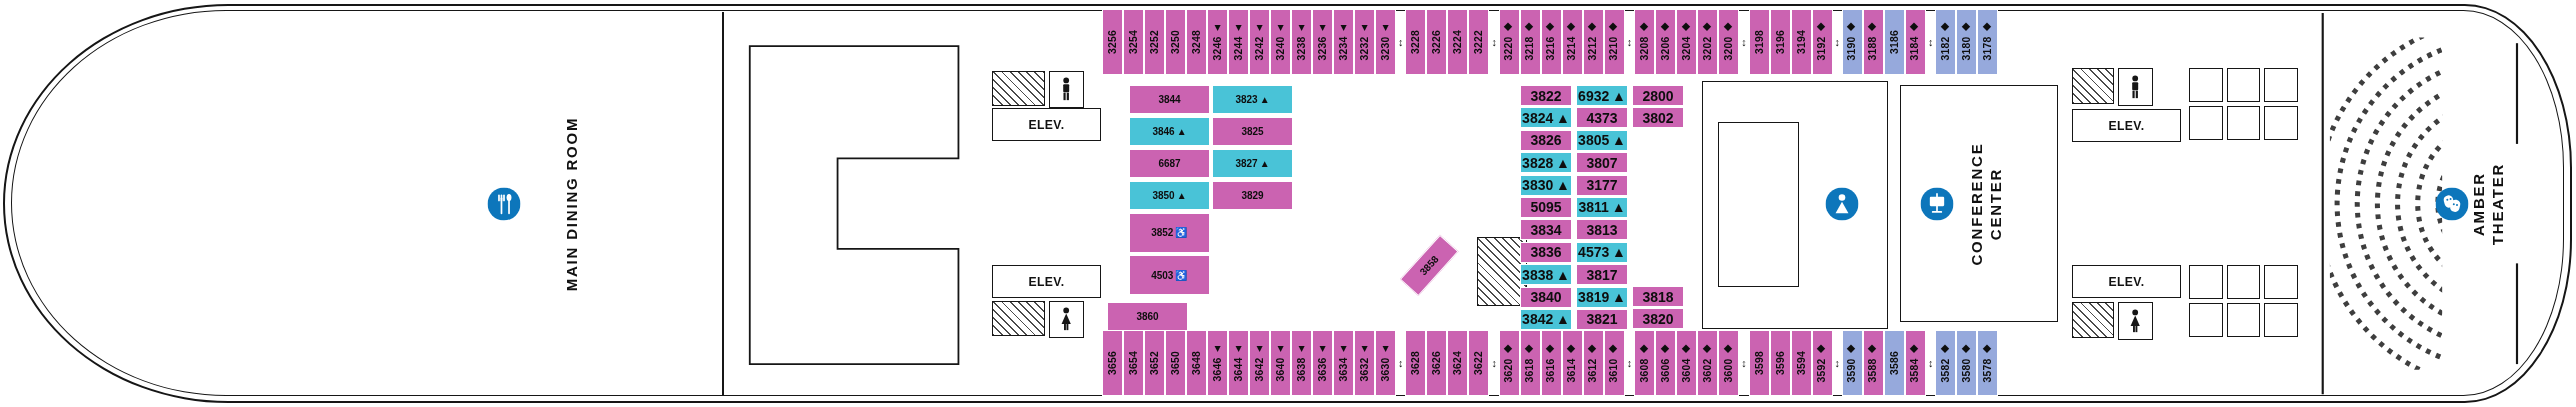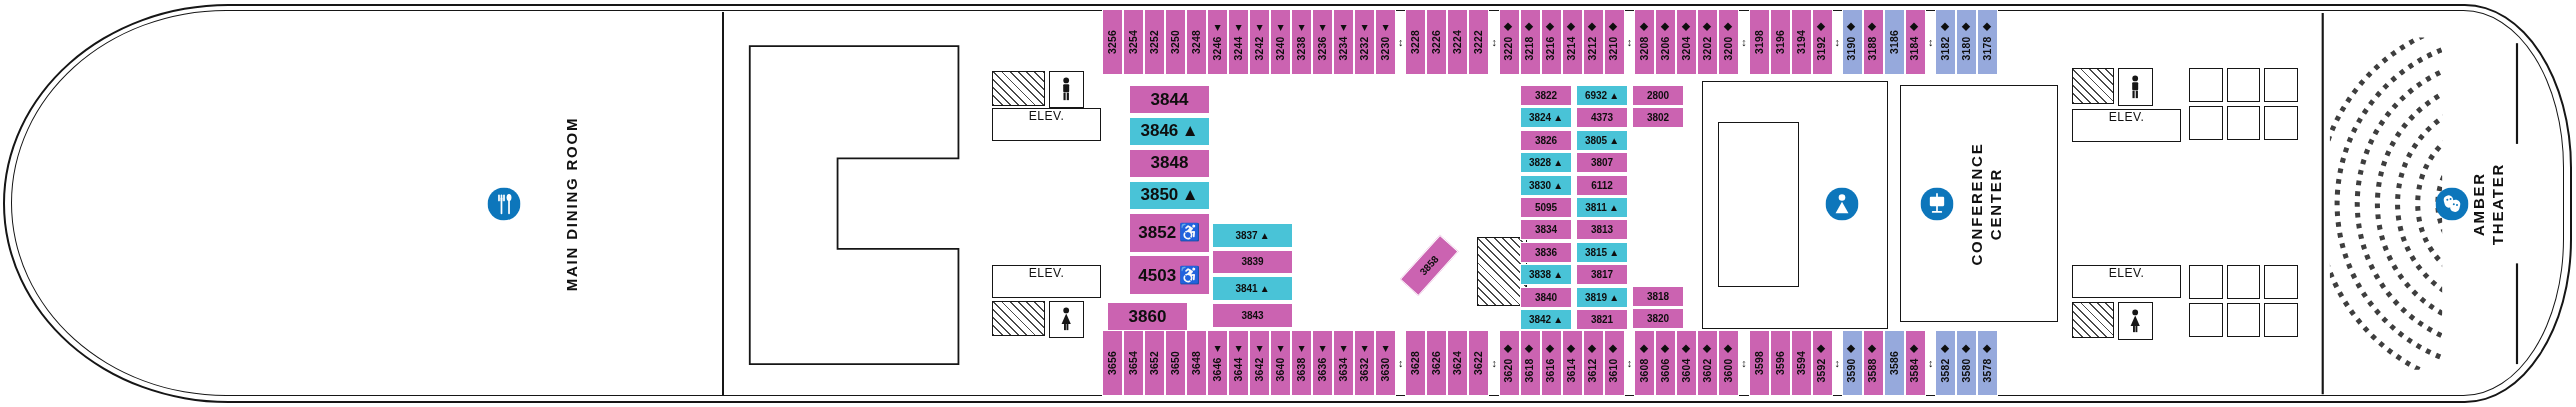--- a/index.html
+++ b/index.html
@@ -12,38 +12,38 @@
   .overlay{position:absolute;left:0;top:0;pointer-events:none}
   .wall{position:absolute;background:#161616}
   .room{position:absolute;border:1.8px solid #161616;box-sizing:border-box;background:#fff}
   .room.thin{border-width:1.4px}
   .hatch{position:absolute;border:1.4px solid #161616;box-sizing:border-box;
         background:repeating-linear-gradient(45deg,#4a4a4a 0 1.4px,#fff 1.4px 5.8px)}
   .stalls{position:absolute;display:grid;grid-template-columns:repeat(3,1fr);grid-template-rows:repeat(2,1fr);gap:3.6px}
   .stall{border:1.4px solid #161616;background:#fff}
   .wcbox{position:absolute;border:1.4px solid #161616;background:#fff;display:flex;align-items:center;justify-content:center}
   .wcbox svg{fill:#161616}
-  .elevbox{position:absolute;border:1.8px solid #161616;background:#fff;display:flex;align-items:flex-start;
-        justify-content:center;font-weight:400;font-size:12.2px;letter-spacing:0.4px;box-sizing:border-box}
+  .elevbox{position:absolute;border:1.8px solid #161616;background:#fff;display:flex;align-items:center;
+        justify-content:center;font-weight:700;font-size:12.2px;letter-spacing:0.4px;box-sizing:border-box}
   .vlabel{position:absolute;transform:translate(-50%,-50%) rotate(-90deg);font-weight:700;font-size:15px;
         letter-spacing:1.8px;white-space:nowrap;text-align:center;color:#111}
   .vlabel span{display:block;line-height:19.4px}
   .bicon{position:absolute;transform:translate(-50%,-50%);width:33px;height:33px}
   .bicon .bg{fill:var(--icon)}
   .cabin-row{position:absolute;display:flex}
   .cabin{display:flex;align-items:center;justify-content:center;box-sizing:border-box;border:0.7px solid #fff;color:#0e0e0e}
   .cabin.v{width:21px;height:100%}
   .cabin.v span{writing-mode:vertical-rl;transform:rotate(180deg);font-weight:700;font-size:10.4px;
         letter-spacing:0.2px;white-space:nowrap}
   .row-arrow{width:9.4px;display:flex;align-items:center;justify-content:center;font-weight:700;font-size:10.8px;color:#111}
   .cabin-col{position:absolute;display:flex;flex-direction:column;gap:2.9px}
-  .cabin-col .cabin{height:29px;font-weight:700;font-size:17px}
+  .cabin-col .cabin{height:29px;font-weight:700;font-size:10px}
   .cabin-col .cabin.tall{height:40px}
   .cabin-col.sz34{gap:2.2px}.cabin-col.sz34 .cabin{height:24.5px;font-size:10px}
-  .cabin-col.sz29{gap:1.4px}.cabin-col.sz29 .cabin{height:21px;font-size:10px}
+  .cabin-col.sz29{gap:1.4px}.cabin-col.sz29 .cabin{height:21px;font-size:14px}
   .c-p{background:var(--p)}.c-t{background:var(--t)}.c-b{background:var(--b)}
   .diagwrap{transform:rotate(-48deg)}
   .seatarc{fill:none;stroke:#3e3e3e;stroke-width:7;stroke-dasharray:6.5 8.5}
   .eyeblue{fill:var(--icon)}
 </style>
 </head>
 <body>
 
 <div class="plan">
 
@@ -371,44 +371,44 @@
     </div>
 
   <div class="cabin-col" style="left:1129px;top:85px;width:81px">
       <div class="cabin c-p h">
         <span>3844</span>
       </div>
       <div class="cabin c-t h">
         <span>3846 ▲</span>
       </div>
       <div class="cabin c-p h">
-        <span>3848</span>
+        <span>6687</span>
       </div>
       <div class="cabin c-t h">
         <span>3850 ▲</span>
       </div>
       <div class="cabin c-p h tall">
         <span>3852 ♿</span>
       </div>
       <div class="cabin c-p h tall">
         <span>4503 ♿</span>
       </div>
     </div>
-  <div class="cabin-col sz34" style="left:1212px;top:223px;width:81px">
-      <div class="cabin c-t h">
-        <span>3837 ▲</span>
-      </div>
-      <div class="cabin c-p h">
-        <span>3839</span>
-      </div>
-      <div class="cabin c-t h">
-        <span>3841 ▲</span>
-      </div>
-      <div class="cabin c-p h">
-        <span>3843</span>
+  <div class="cabin-col" style="left:1212px;top:85px;width:81px">
+      <div class="cabin c-t h">
+        <span>3823 ▲</span>
+      </div>
+      <div class="cabin c-p h">
+        <span>3825</span>
+      </div>
+      <div class="cabin c-t h">
+        <span>3827 ▲</span>
+      </div>
+      <div class="cabin c-p h">
+        <span>3829</span>
       </div>
     </div>
   <div class="cabin-col" style="left:1107px;top:302px;width:81px">
       <div class="cabin c-p h">
         <span>3860</span>
       </div>
     </div>
 
   <div class="cabin-col sz34 diagwrap" style="left:1399px;top:253px;width:60px">
       <div class="cabin c-p h">
@@ -459,30 +459,30 @@
       <div class="cabin c-p h">
         <span>4373</span>
       </div>
       <div class="cabin c-t h">
         <span>3805 ▲</span>
       </div>
       <div class="cabin c-p h">
         <span>3807</span>
       </div>
       <div class="cabin c-p h">
-        <span>6112</span>
+        <span>3177</span>
       </div>
       <div class="cabin c-t h">
         <span>3811 ▲</span>
       </div>
       <div class="cabin c-p h">
         <span>3813</span>
       </div>
       <div class="cabin c-t h">
-        <span>3815 ▲</span>
+        <span>4573 ▲</span>
       </div>
       <div class="cabin c-p h">
         <span>3817</span>
       </div>
       <div class="cabin c-t h">
         <span>3819 ▲</span>
       </div>
       <div class="cabin c-p h">
         <span>3821</span>
       </div>

